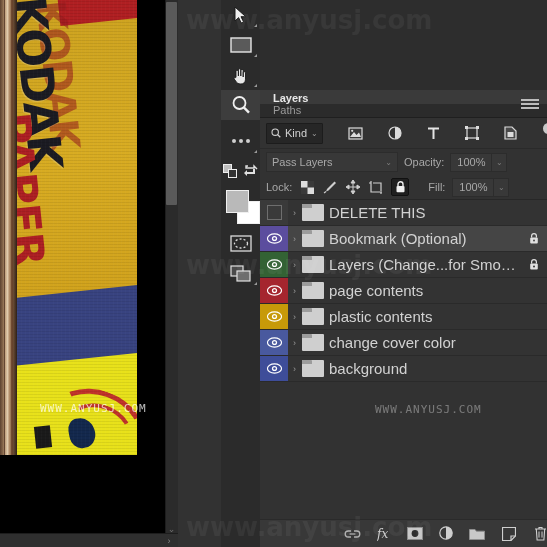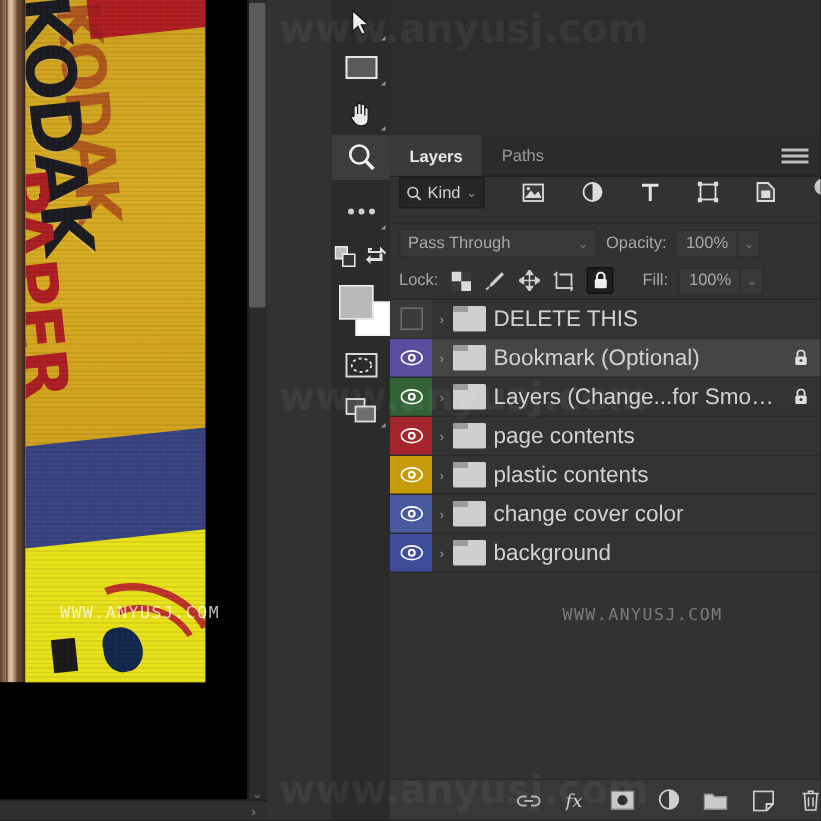--- a/index.html
+++ b/index.html
@@ -99,29 +99,29 @@
   .tool-sep{height:6px;}
   #swatches{position:relative;width:39px;height:42px;}
   #sw-fg{position:absolute;left:5px;top:4px;width:21px;height:21px;background:#b9b9b9;border:1px solid #efefef;}
   #sw-bg{position:absolute;left:16px;top:15px;width:21px;height:21px;background:#fff;border:1px solid #efefef;}
 
   
   #panel{position:absolute;left:260px;top:90px;width:287px;height:457px;background:#323232;}
   #panel-top-fill{position:absolute;left:260px;top:0;width:287px;height:90px;background:#2d2d2d;}
 
   #tabs{position:relative;height:27px;background:#2b2b2b;display:flex;align-items:stretch;
-        border-bottom:1px solid #1f1f1f;}
+        border-bottom:1px solid #1f1f1f;flex-direction:column;}
   .tab{display:flex;align-items:center;padding:0 13px;font-size:11px;color:#9a9a9a;cursor:default;}
   .tab.active{background:#3a3a3a;color:#e8e8e8;font-weight:bold;
     border-top:2px solid #3a3a3a;box-shadow:inset 0 -1px 0 #3a3a3a;}
   #panel-menu{position:absolute;right:6px;top:6px;width:18px;height:15px;
     display:flex;flex-direction:column;justify-content:center;gap:2px;padding:0 2px;}
   #panel-menu i{display:block;height:2px;background:#bdbdbd;}
 
-  #filter-row{height:30px;display:flex;padding:0 6px;gap:25px;
+  #filter-row{height:30px;display:flex;align-items:center;padding:0 6px;gap:25px;
               border-bottom:1px solid #2a2a2a;}
   #kind-select{width:88px;height:19px;background:#262626;border:1px solid #1c1c1c;
     display:flex;align-items:center;padding:0 4px;gap:4px;color:#d0d0d0;font-size:11px;border-radius:1px;}
   #kind-select .cv{margin-left:auto;color:#9a9a9a;font-size:8px;}
   .fchip{width:22px;height:20px;display:flex;align-items:center;justify-content:center;}
   #filter-toggle{margin-left:auto;width:13px;height:22px;background:#4a4a4a;border-radius:7px;
      position:relative;}
   #filter-toggle::after{content:"";position:absolute;left:1px;top:1px;width:11px;height:11px;
      border-radius:50%;background:#c9c9c9;}
 
@@ -326,21 +326,21 @@
         <svg width="13" height="14" viewBox="0 0 13 14">
             <path d="M1 1 H8 L12 5 V13 H1 Z" fill="#4a4a4a" stroke="#dcdcdc" stroke-width="1.2"></path>
             <rect x="3.5" y="6" width="6" height="5" fill="#dcdcdc"></rect>
           </svg>
       </div>
       <div id="filter-toggle"></div>
     </div>
 
     <div id="blend-row">
       <div id="blend-select">
-        <span>Pass Through</span>
+        <span>Pass Layers</span>
         <span class="cv">⌄</span>
       </div>
       <span class="mini-label">Opacity:</span>
       <div style="display:flex;">
         <div class="num-field">100%</div>
         <div class="num-arrow">⌄</div>
       </div>
     </div>
 
     <div id="lock-row">

